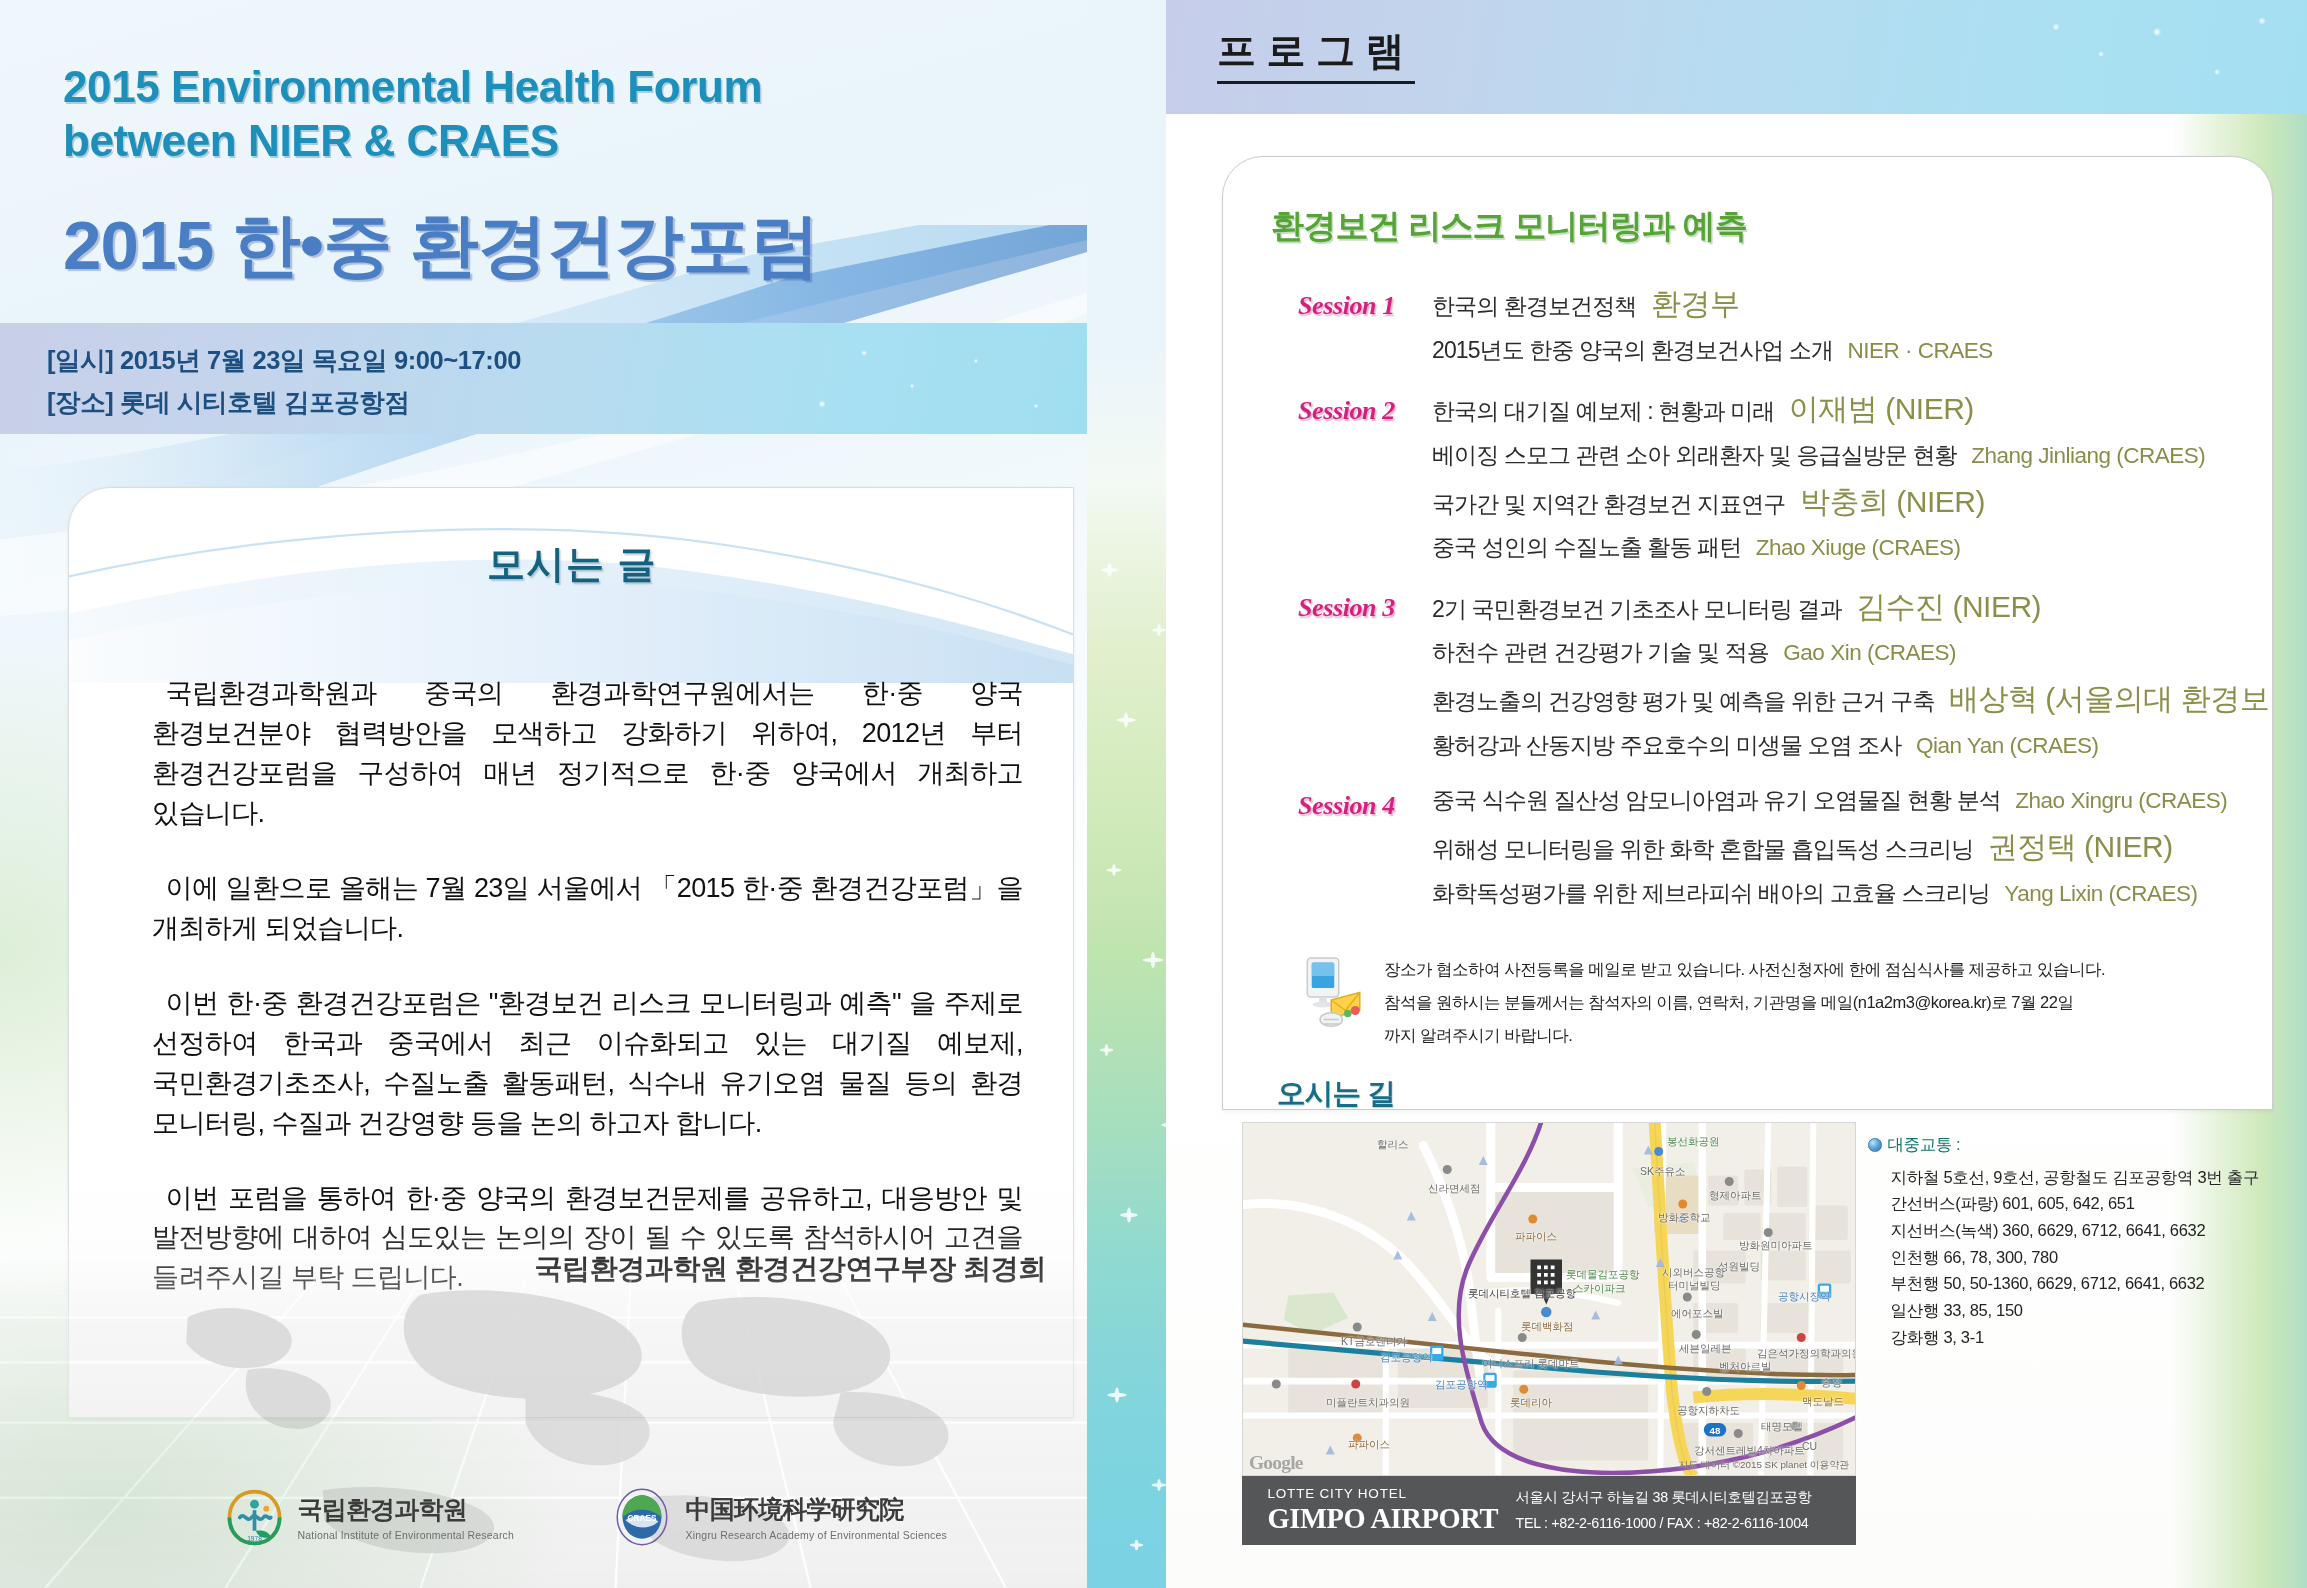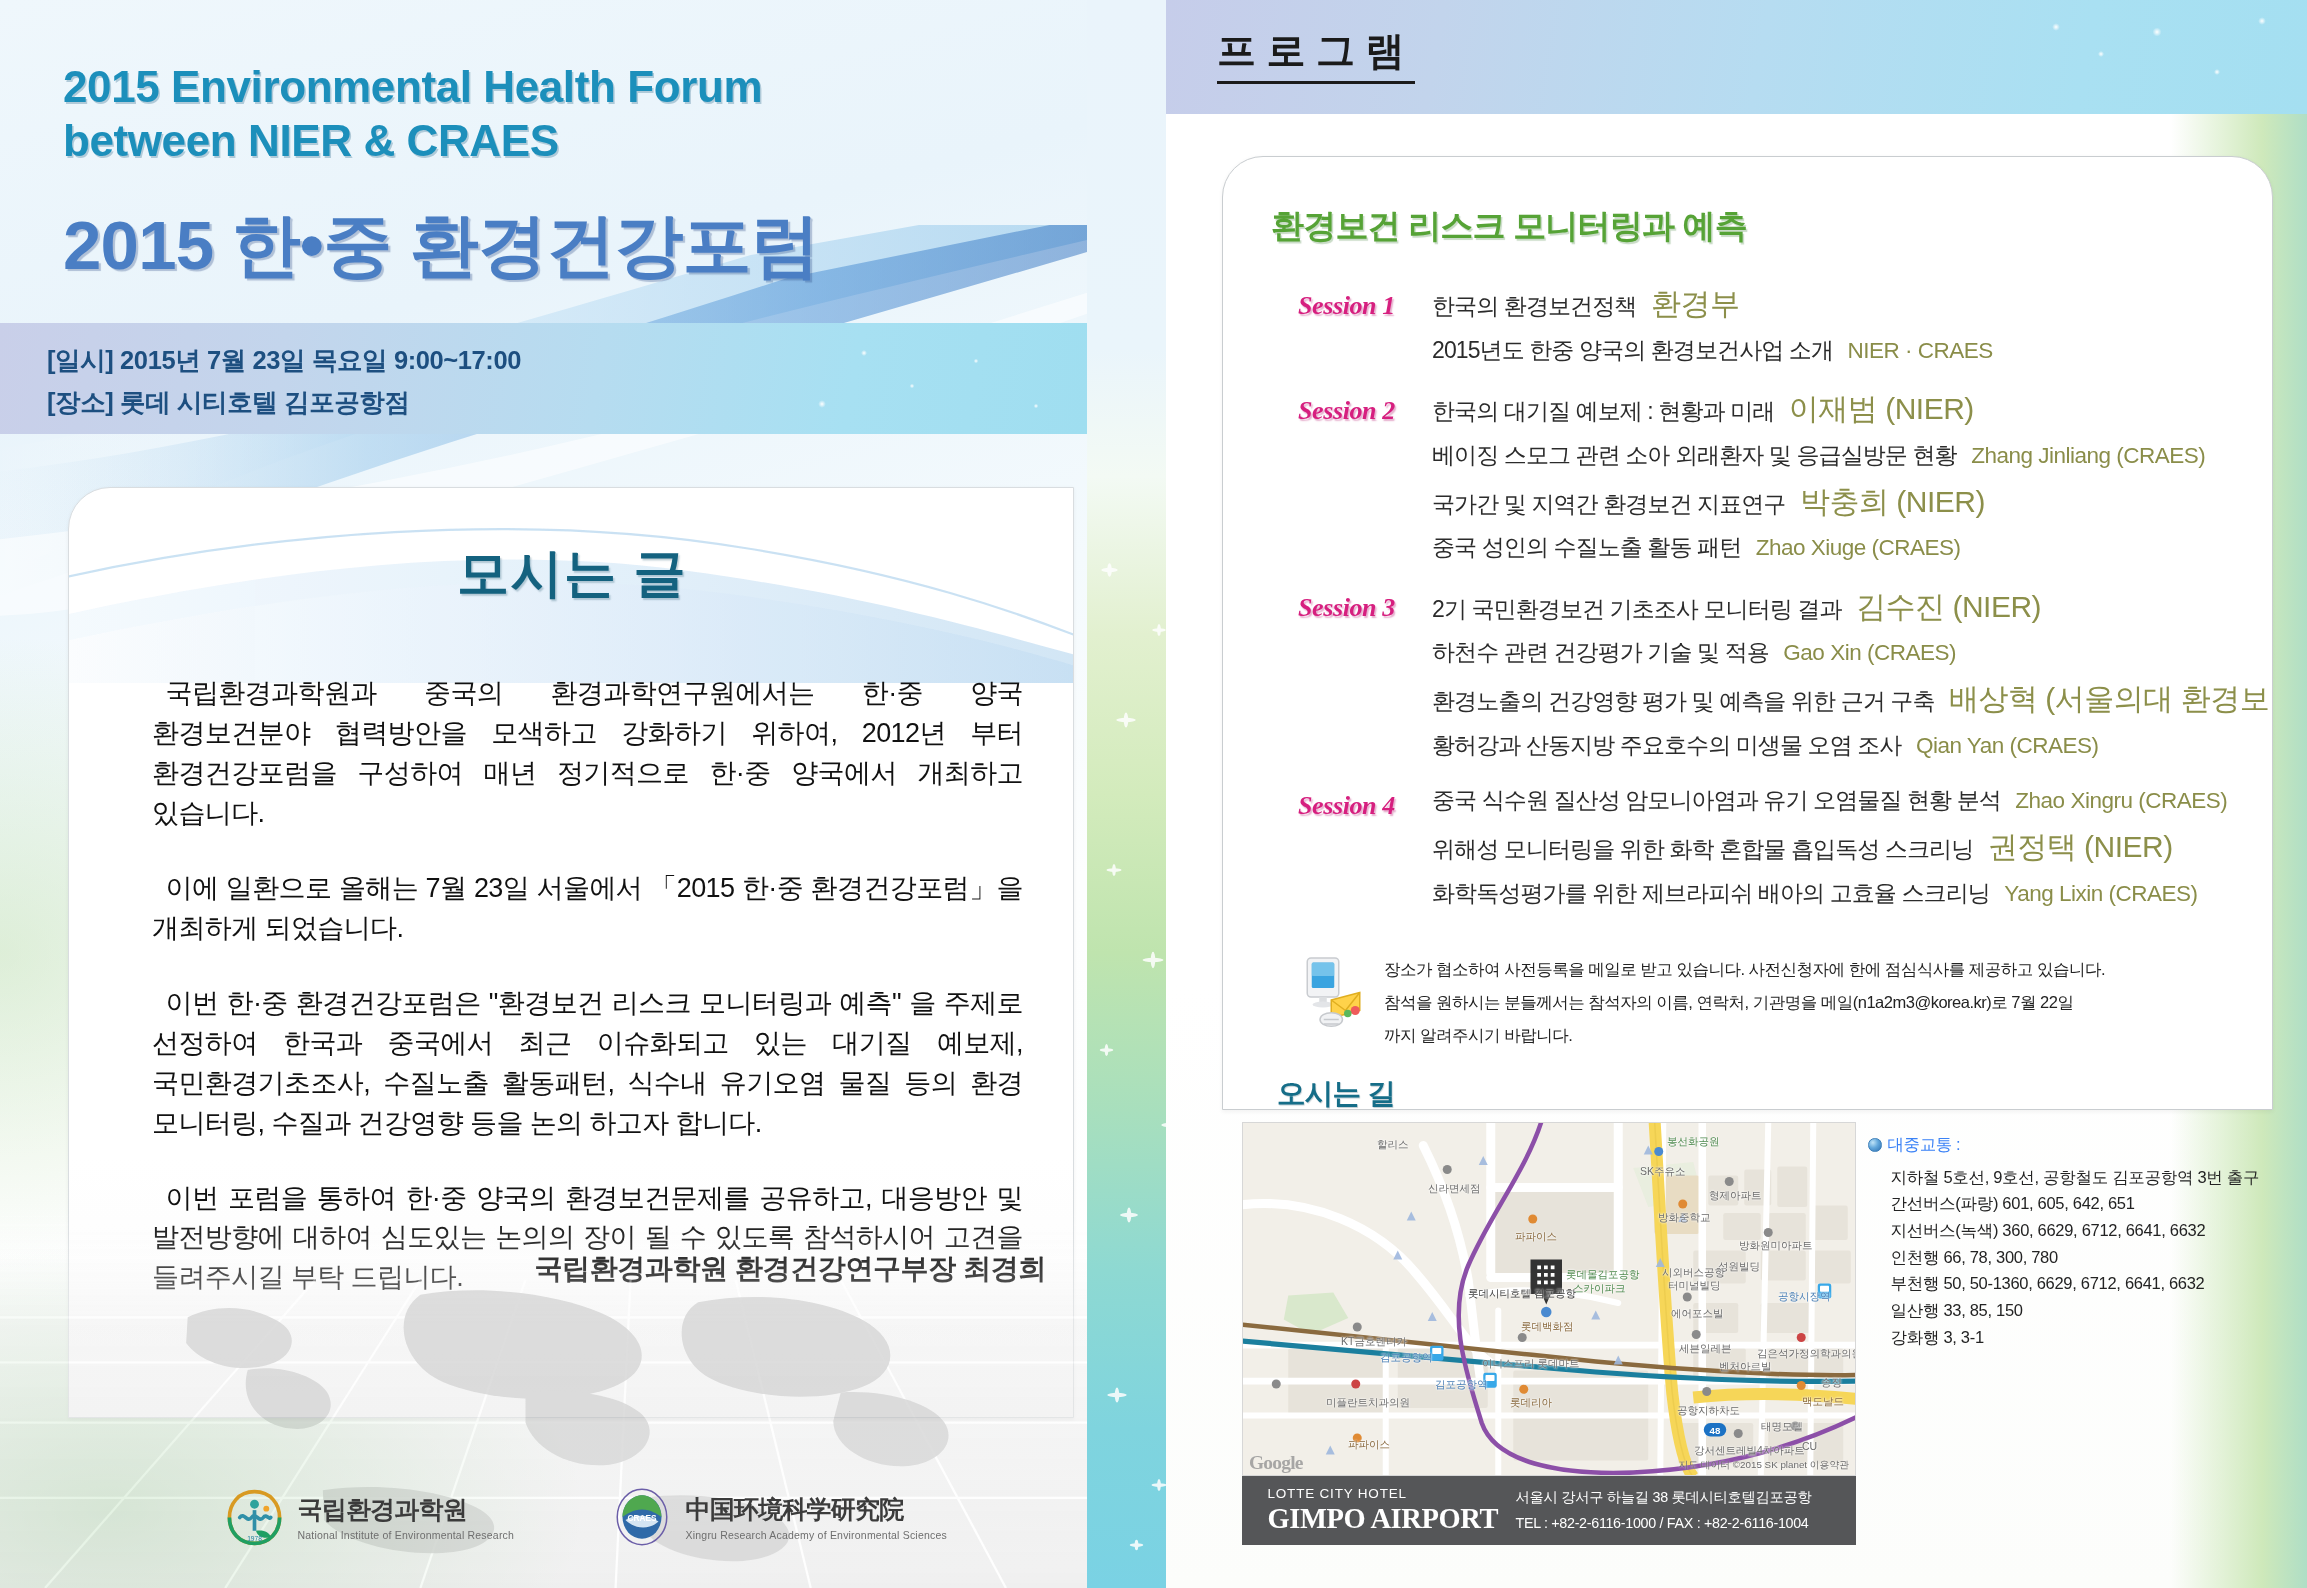--- a/index.html
+++ b/index.html
@@ -93,21 +93,21 @@
     box-shadow: 0 1.5px 3.8px rgba(0,0,0,.06);
     overflow: hidden;
   }
   .invite-card .card-ribbons {
     position: absolute; left: 0; top: 0; width: 1006px; height: 195px;
     opacity: .95; pointer-events: none;
   }
   .invite-heading {
     position: absolute; left: 0; top: 51px; width: 1006px;
     text-align: center;
-    font-size: 52px; font-weight: bold;
+    font-size: 38px; font-weight: bold;
     color: #14627f;
     letter-spacing: 1.5px;
     text-shadow: 1.5px 1.5px 1.5px rgba(15,70,95,.25);
   }
   .invite-body {
     position: absolute; left: 83px; top: 186px;
     width: 871px;
   }
   .invite-body p {
     font-size: 27px;
@@ -297,21 +297,21 @@
   .hotel-left .small { font-size: 13.5px; letter-spacing: 0.8px; }
   .hotel-left .big { font-size: 28.5px; font-weight: bold; letter-spacing: -0.4px; margin-top: 1.5px; font-family: Liberation Serif, serif; }
   .hotel-right { font-size: 14.3px; line-height: 1.75; letter-spacing: -0.3px; }
 
   
   .transit {
     position: absolute; left: 1868px; top: 1134px;
     width: 413px;
   }
   .transit .head {
-    font-size: 16.5px; color: #3b82f6; font-weight: normal;
+    font-size: 16.5px; color: #0f766e; font-weight: normal;
     display: flex; align-items: center; gap: 6px; margin-bottom: 7.5px;
     letter-spacing: -0.4px;
   }
   .globe-dot {
     width: 13.5px; height: 13.5px; border-radius: 50%;
     background: radial-gradient(circle at 32% 30%, #bfe3f7 0%, #63a8dc 45%, #2d6fb0 100%);
     border: 0.8px solid #3a7db8; display:inline-block; flex:0 0 13.5px;
   }
   .transit .rows { padding-left: 22.5px; }
   .transit .rows div {

